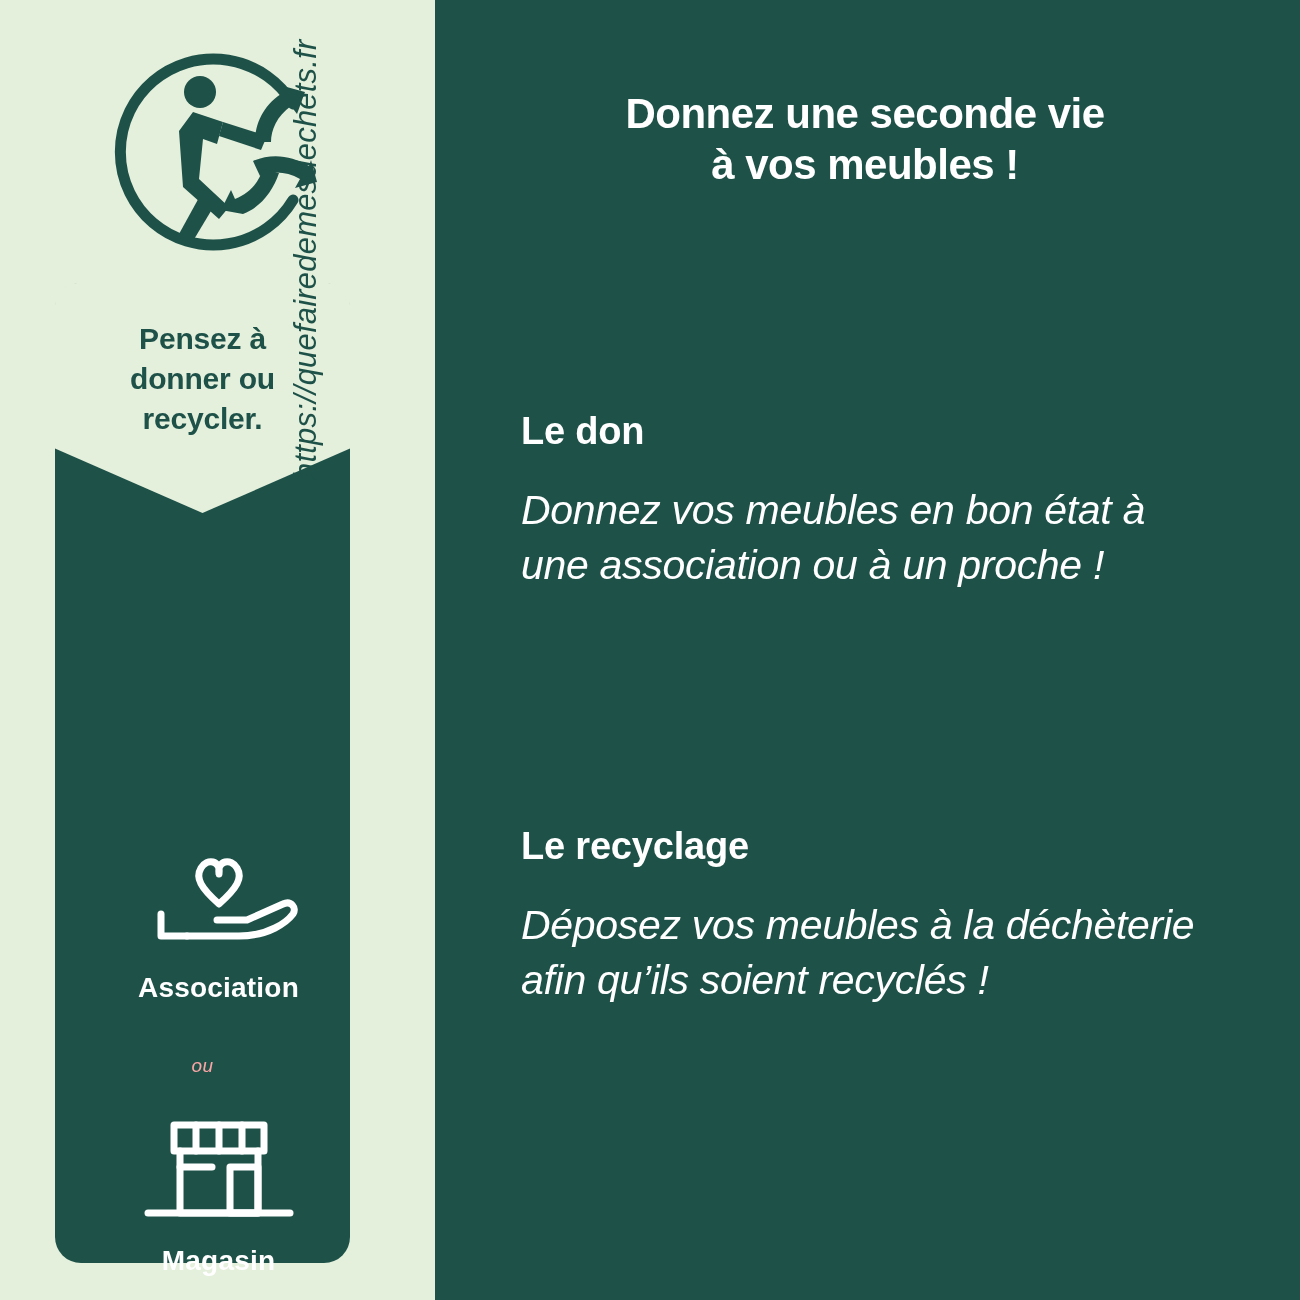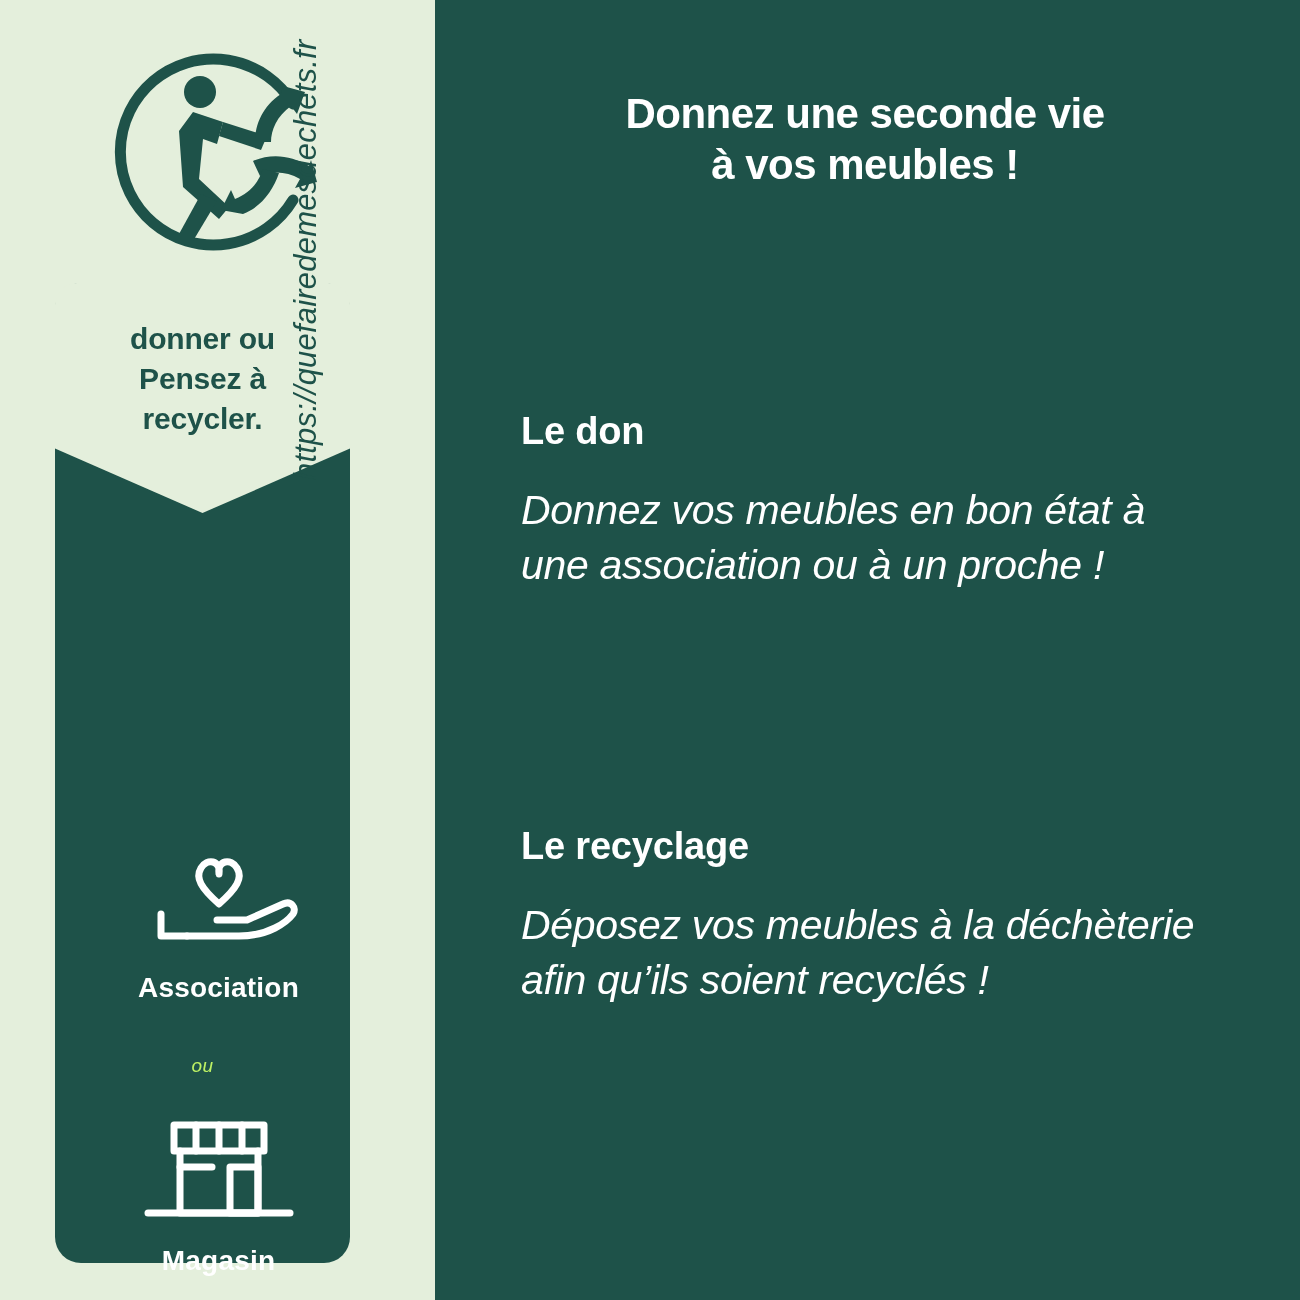--- a/index.html
+++ b/index.html
@@ -80,21 +80,21 @@
   .step .step-label {
     font-size: 28px;
     font-weight: bold;
     letter-spacing: 0.2px;
   }
   .ou {
     position: absolute;
     left: 0;
     width: 295px;
     text-align: center;
-    color: #bef264;
+    color: #fca5a5;
     font-size: 19px;
     font-style: italic;
     letter-spacing: 0.5px;
   }
   .step-association { top: 565px; }
   .ou-1 { top: 772px; }
   .step-magasin { top: 828px; }
 
   .url {
     position: absolute;
@@ -175,22 +175,22 @@
           <path d="M186 44 l22 6 l-8 22 l-6 -8 c-14 10 -20 24 -20 36 l-16 0 c0 -18 8 -36 26 -48 Z"></path>
           <path d="M214 118 l6 22 l-22 6 l5 -9 c-14 -8 -28 -8 -40 -3 l-7 -15 c18 -8 38 -6 56 5 Z"></path>
           <path d="M146 172 l-22 -4 l10 -20 l4 9 c16 -6 24 -18 28 -30 l16 4 c-6 18 -18 34 -36 41 Z"></path>
         </g>
       </svg>
     </div>
 
     <div class="ribbon">
       <div class="ribbon-head"></div>
       <div class="ribbon-head-text">
+        <div>Pensez à</div>
         <div>donner ou</div>
-        <div>Pensez à</div>
         <div>recycler.</div>
       </div>
 
       <div class="step step-association">
         <span class="icon">
           <svg viewBox="0 0 160 110" width="160" height="110" aria-hidden="true">
             <path d="M80 56 C62 40 56 30 62 20 C68 10 82 12 80 26 C78 12 92 10 98 20 C104 30 98 40 80 56 Z" fill="none" stroke="#ffffff" stroke-width="7" stroke-linejoin="round"></path>
             <path d="M22 66 l0 22 l26 0" fill="none" stroke="#ffffff" stroke-width="7" stroke-linecap="round" stroke-linejoin="round"></path>
             <path d="M48 88 l52 0 c30 0 48 -14 54 -22 c4 -6 -2 -14 -10 -10 l-36 16 l-30 0" fill="none" stroke="#ffffff" stroke-width="7" stroke-linecap="round" stroke-linejoin="round"></path>
           </svg>

